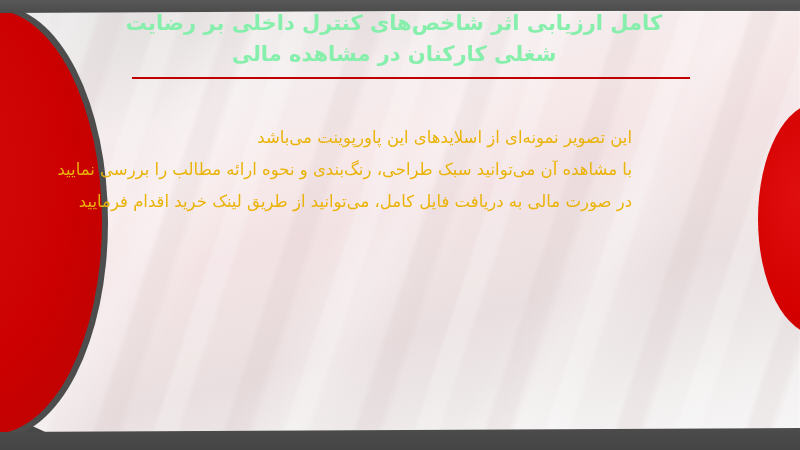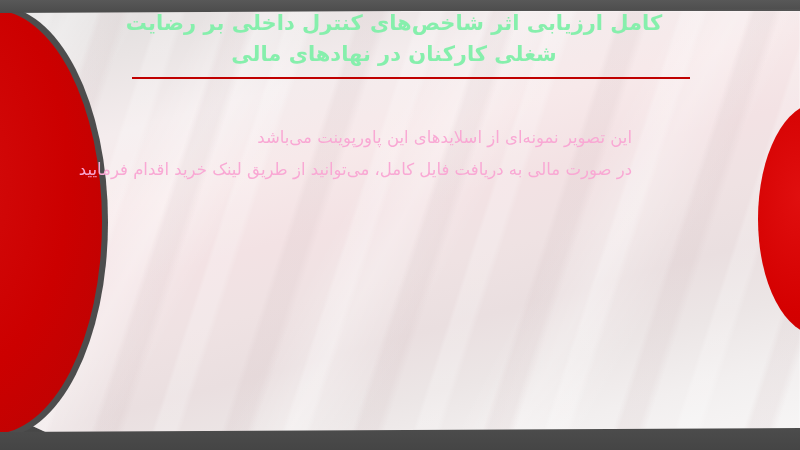--- a/index.html
+++ b/index.html
@@ -157,21 +157,21 @@
   
   .body-block {
     position: absolute;
     right: 168px;
     top: 122px;
     width: 470px;
     direction: rtl;
     text-align: right;
   }
   .body-line {
-    color: #f9a8d4;
+    color: #eab308;
     font-size: 16.5px;
     line-height: 32px;
     white-space: nowrap;
     font-weight: normal;
   }
 </style>
 </head>
 <body>
 
 <div id="slide">
@@ -184,22 +184,23 @@
   <div class="leaf-outline"></div>
   <div class="leaf-red"></div>
 
   <div class="right-dot"></div>
 
   <div class="band-top"></div>
   <div class="band-bottom"></div>
 
   <div class="title-block">
     <div class="title-line">کامل ارزیابی اثر شاخص‌های کنترل داخلی بر رضایت</div>
-    <div class="title-line">شغلی کارکنان در نهادهای مالی</div>
+    <div class="title-line">شغلی کارکنان در مشاهده مالی</div>
   </div>
   <div class="title-rule"></div>
 
   <div class="body-block">
     <div class="body-line">این تصویر نمونه‌ای از اسلایدهای این پاورپوینت می‌باشد</div>
+    <div class="body-line">با مشاهده آن می‌توانید سبک طراحی، رنگ‌بندی و نحوه ارائه مطالب را بررسی نمایید</div>
     <div class="body-line">در صورت مالی به دریافت فایل کامل، می‌توانید از طریق لینک خرید اقدام فرمایید</div>
   </div>
 
 </div>
 
 </body></html>

